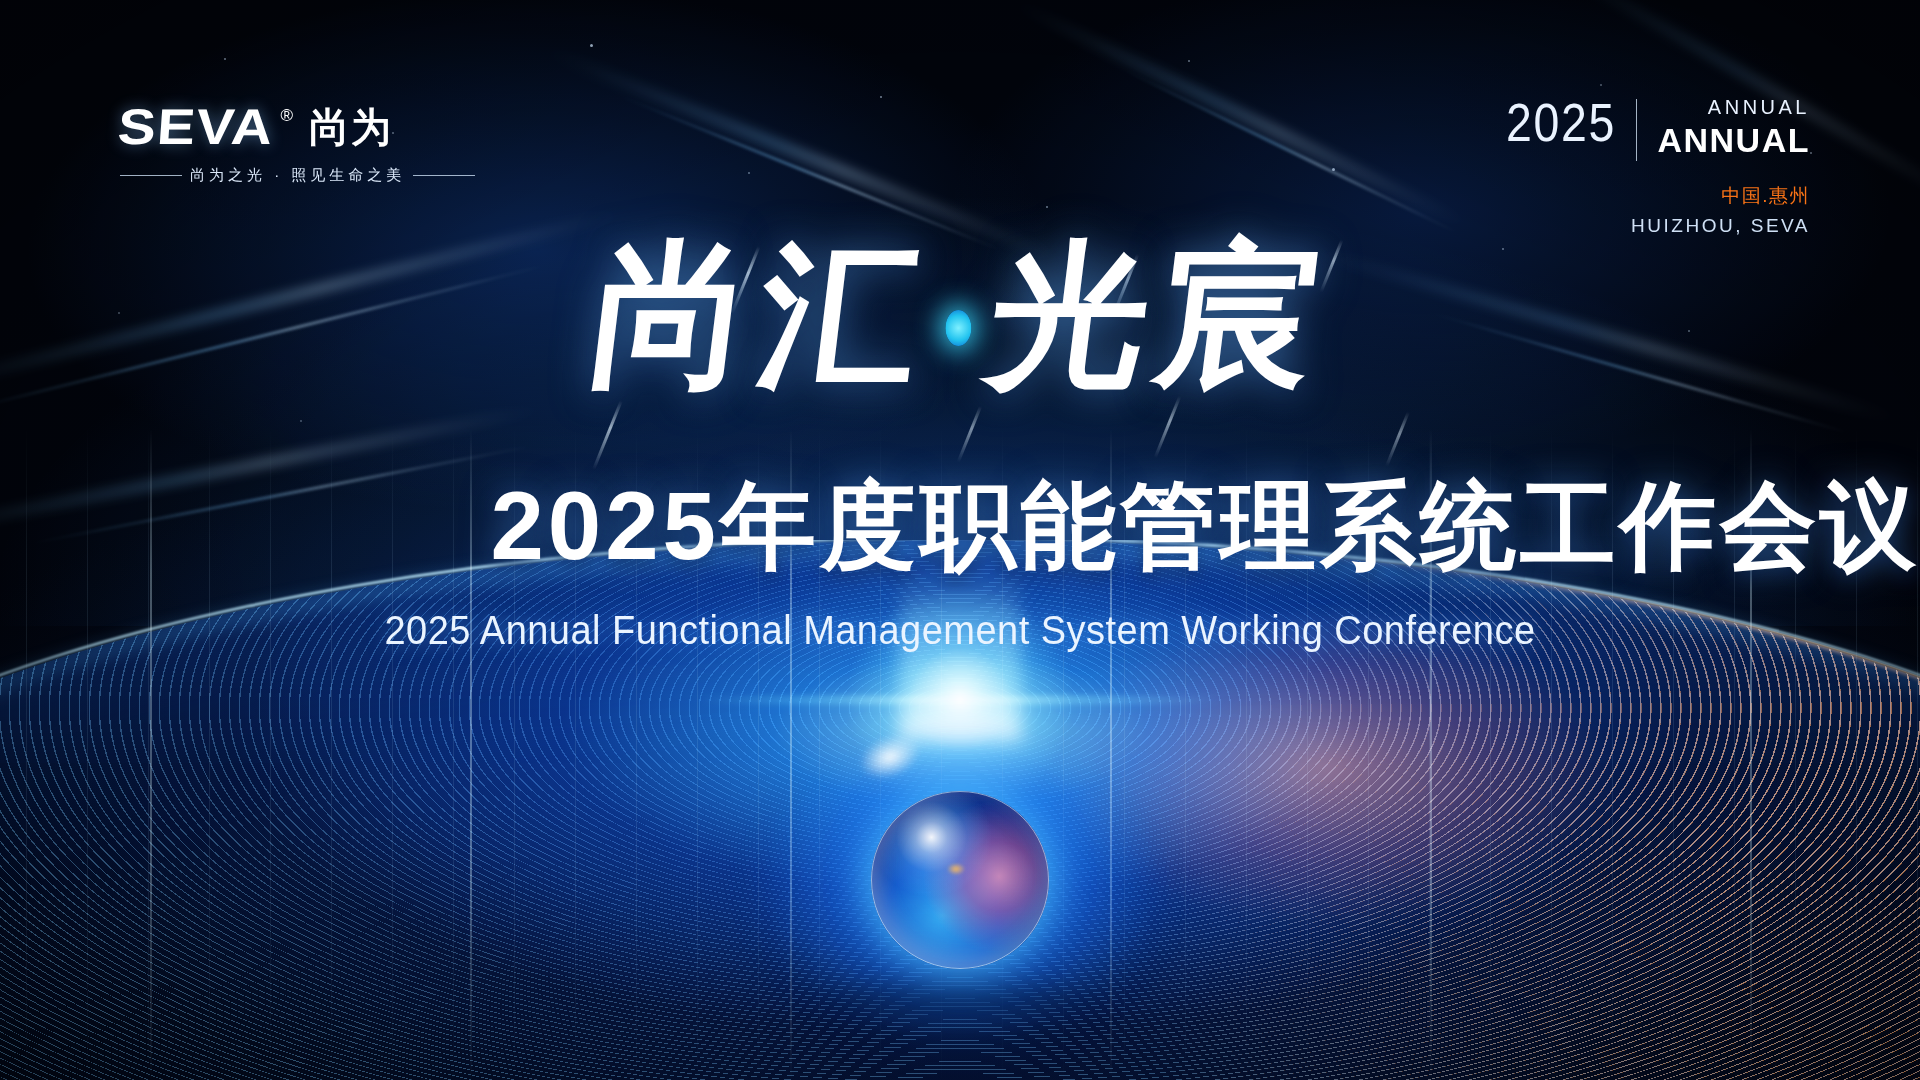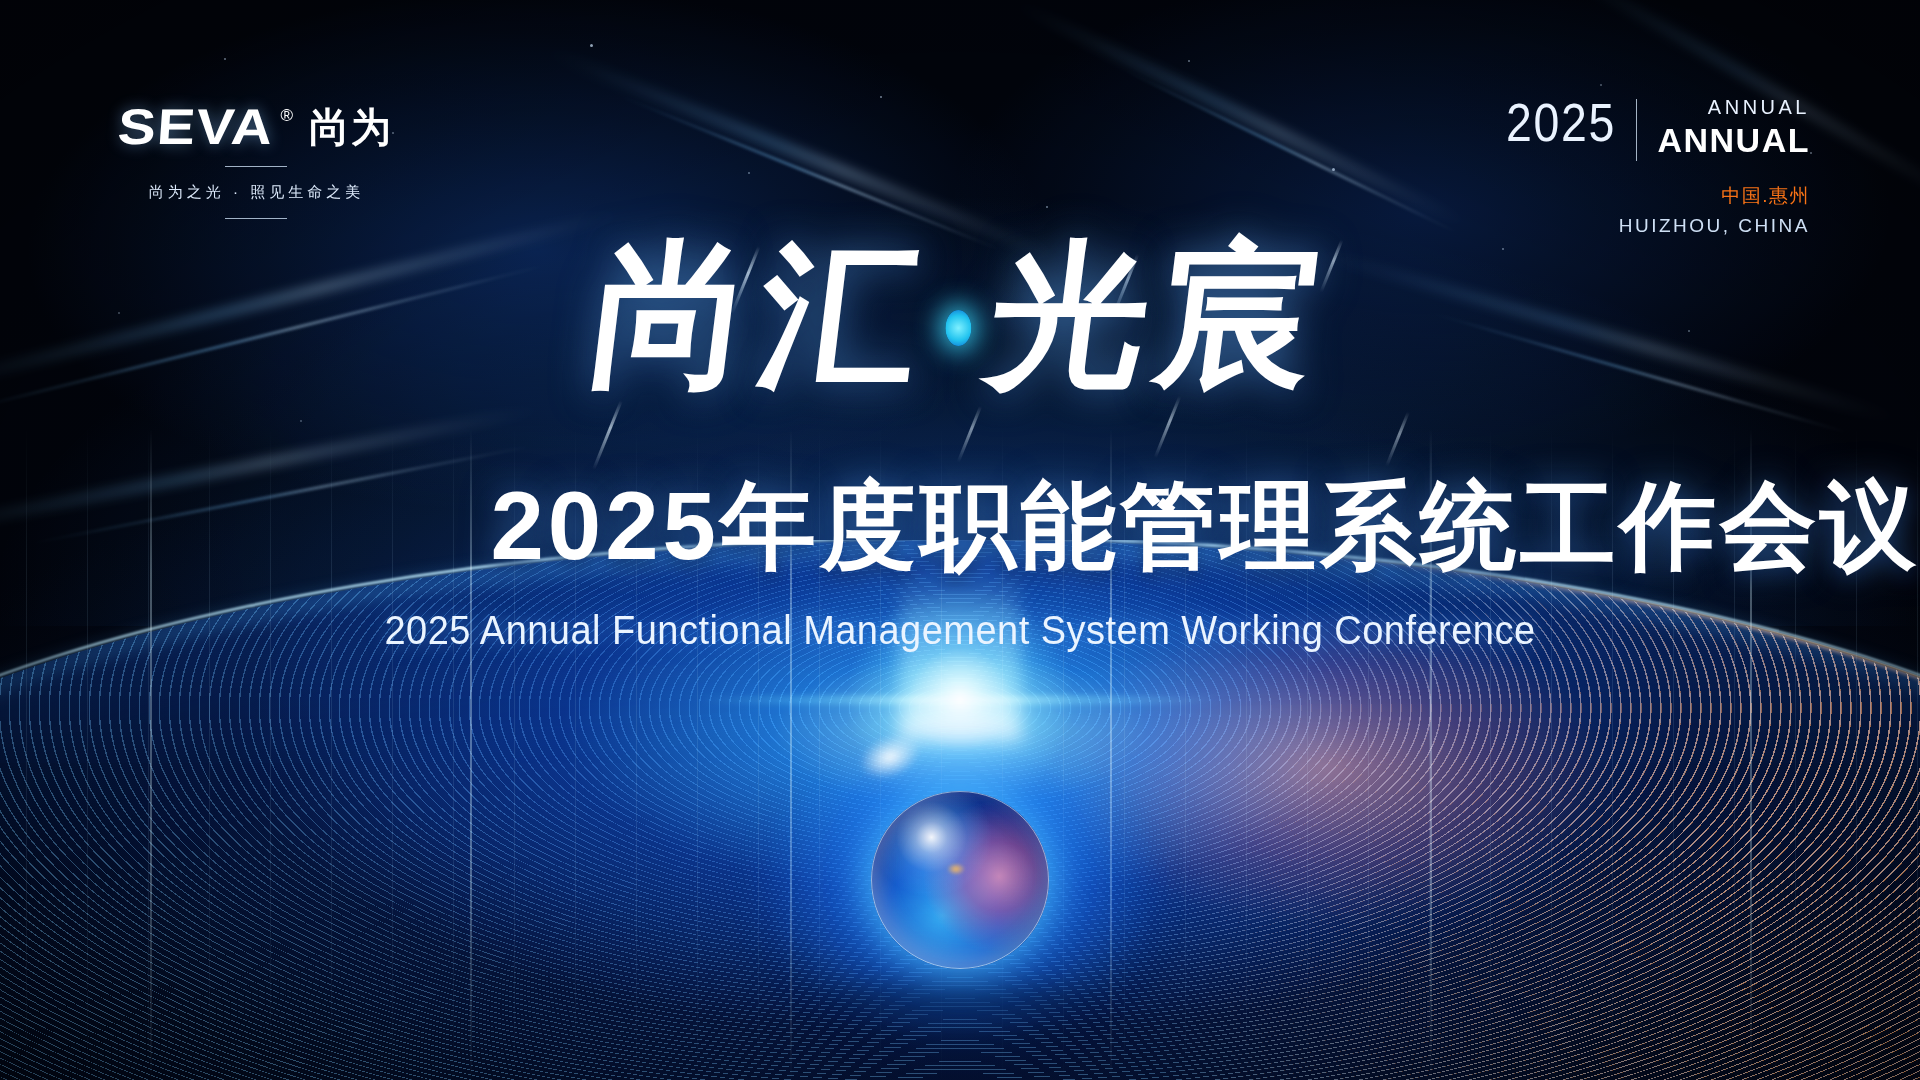--- a/index.html
+++ b/index.html
@@ -199,22 +199,22 @@
   .logo-seva{
     font-size:50px;font-weight:700;letter-spacing:1px;color:#fff;
     font-family:"Liberation Sans","DejaVu Sans",sans-serif;
     transform:skewX(-4deg) scaleX(1.14);transform-origin:left center;
     text-shadow:0 0 14px rgba(140,200,255,.45);
     line-height:1;
   }
   .logo-reg{font-size:17px;color:#fff;align-self:flex-start;margin-top:4px;margin-left:16px;}
   .logo-cn{font-size:40px;font-weight:700;color:#fff;margin-left:6px;letter-spacing:2px;line-height:1;}
   .logo-tag{
-    display:flex;align-items:center;gap:16px;
-    margin-top:14px;margin-left:2px;flex-direction:column;
+    display:flex;align-items:center;gap:8px;
+    margin-top:14px;margin-left:2px;
   }
   .logo-tag .ln{display:block;width:62px;height:1px;background:rgba(215,235,255,.75);}
   .logo-tag .tx{font-size:15px;color:#dce9fa;letter-spacing:4px;white-space:nowrap;}
 
   
   .meet{position:absolute;right:110px;top:97px;text-align:right;}
   .meet-top{display:flex;align-items:flex-start;justify-content:flex-end;gap:20px;}
   .meet-year{
     font-size:54px;font-weight:300;color:#eaf3ff;letter-spacing:2px;line-height:.95;
     font-family:"Liberation Sans","DejaVu Sans",sans-serif;
@@ -349,21 +349,21 @@
   <div class="meet">
     <div class="meet-top">
       <span class="meet-year">2025</span>
       <span class="meet-div"></span>
       <span class="meet-words">
         <span class="meet-annual">ANNUAL</span>
         <div class="meet-meeting">ANNUAL</div>
       </span>
     </div>
     <div class="meet-cn">中国.惠州</div>
-    <div class="meet-en">HUIZHOU, CHINA</div>
+    <div class="meet-en">HUIZHOU, SEVA</div>
   </div>
 
   <div class="slash" style="left:744px;top:244px;height:72px;opacity:.85;"></div>
   <div class="slash" style="left:1124px;top:252px;height:66px;opacity:.8;"></div>
   <div class="slash" style="left:1330px;top:238px;height:56px;opacity:.7;"></div>
   <div class="slash" style="left:606px;top:398px;height:74px;opacity:.75;"></div>
   <div class="slash" style="left:968px;top:404px;height:60px;opacity:.6;"></div>
   <div class="slash" style="left:1166px;top:394px;height:66px;opacity:.65;"></div>
   <div class="slash" style="left:1396px;top:410px;height:58px;opacity:.55;"></div>
 

